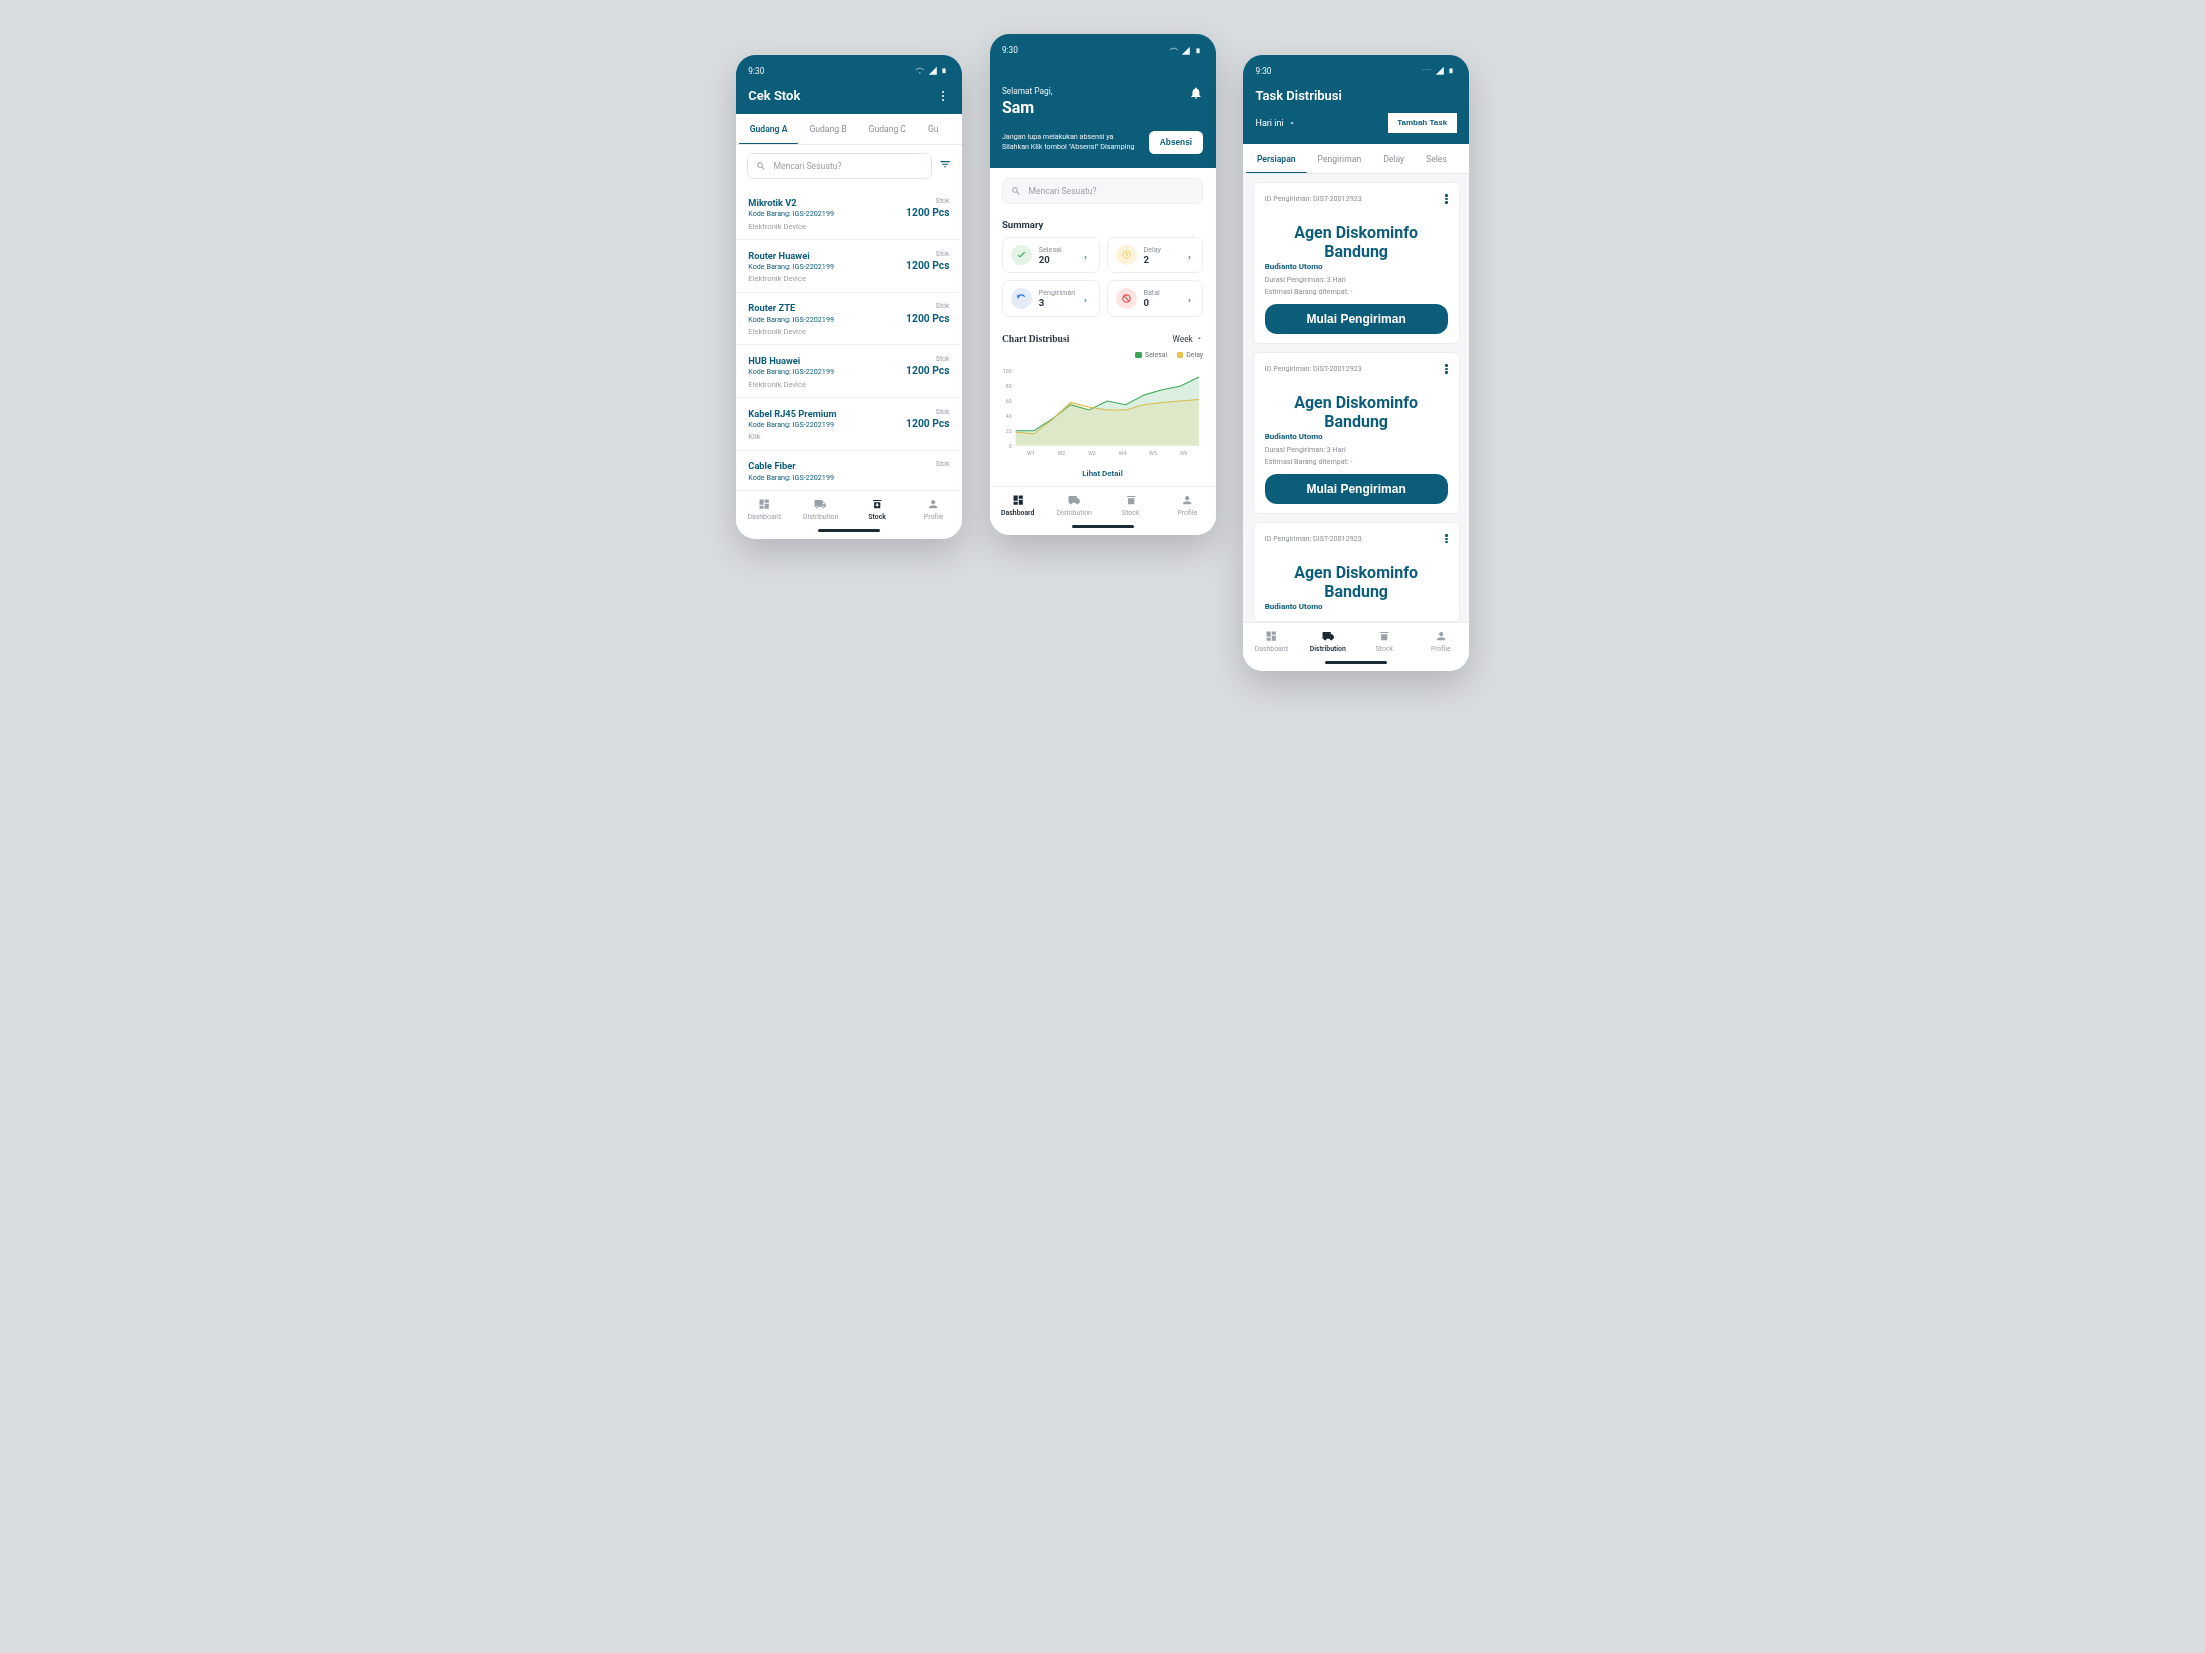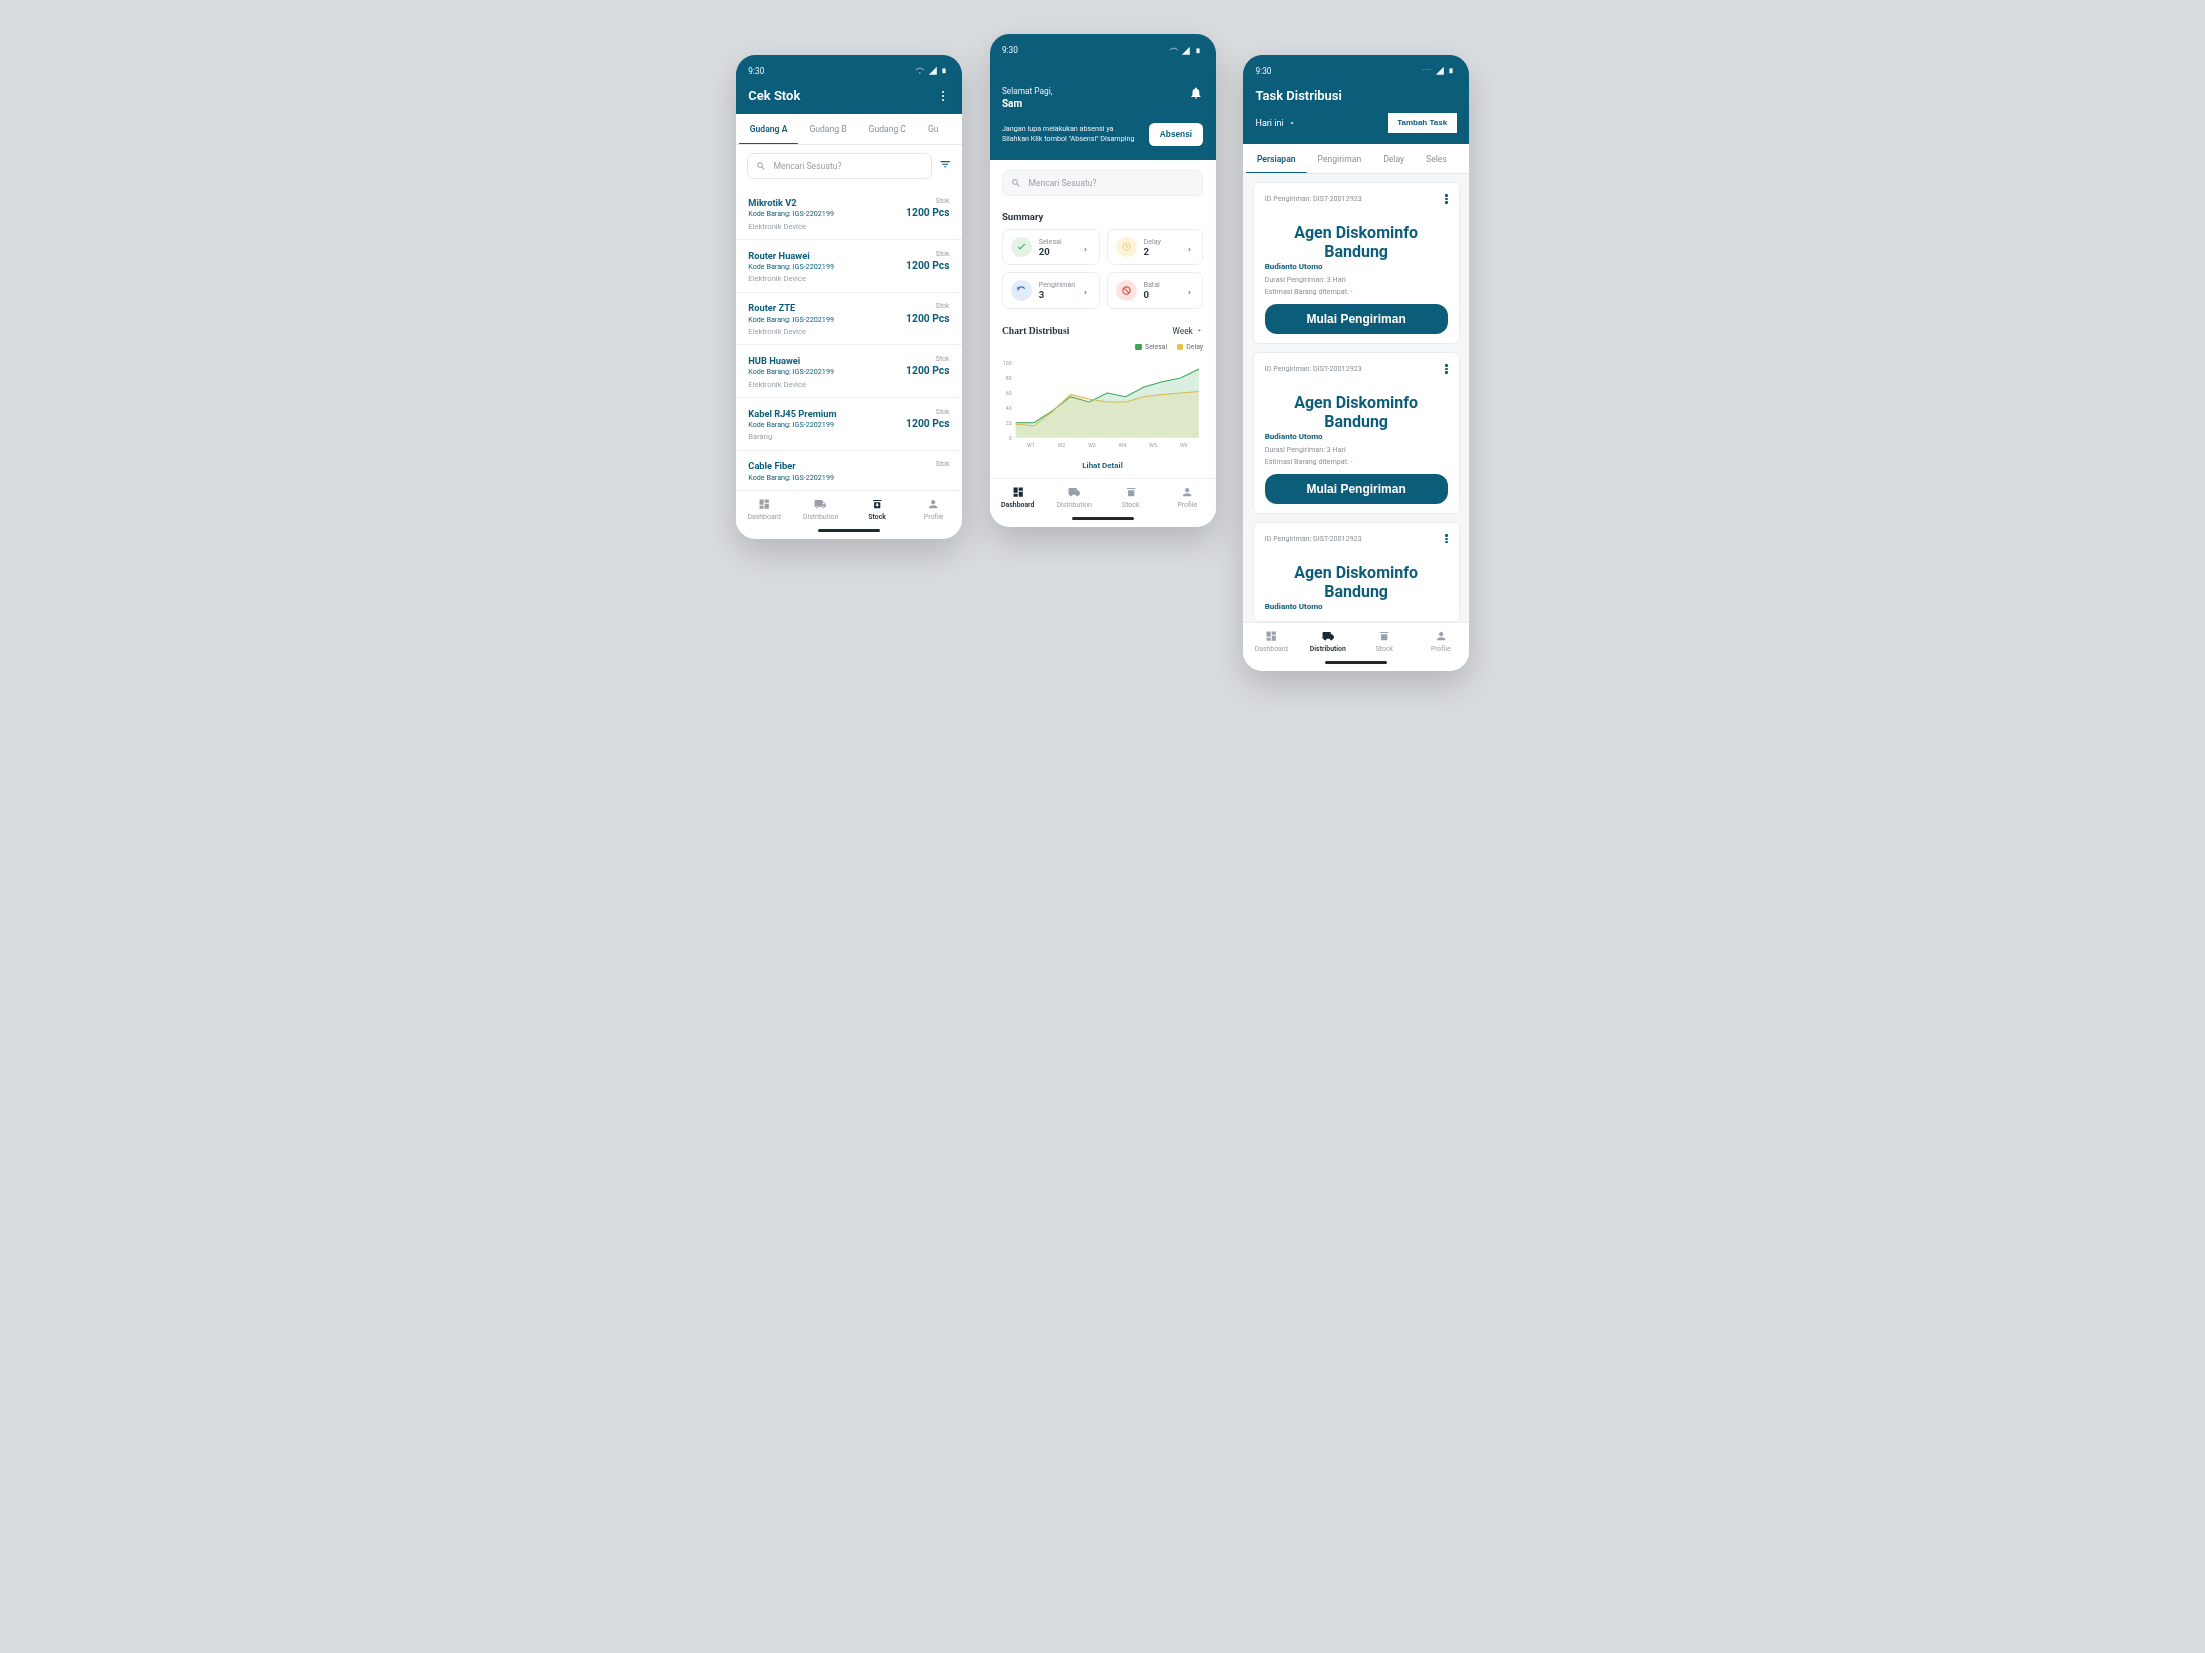--- a/index.html
+++ b/index.html
@@ -41,21 +41,21 @@
   }
   .status-icons { display: flex; gap: 2.8px; align-items: center; }
   .status-icons svg { width: 9.6px; height: 9.6px; fill: #fff; }
 
   .page-title-row { display: flex; justify-content: space-between; align-items: center; gap: 20px; }
   .page-title { font-size: 13px; font-weight: 600; }
   .more-dots { width: 13.8px; height: 13.8px; display: flex; flex-direction: column; align-items: center; justify-content: center; gap: 2.1px; cursor: pointer; }
   .more-dots span { width: 2.1px; height: 2.1px; background: #fff; border-radius: 50%; }
 
   .greeting-small { font-size: 8.3px; opacity: 0.9; margin-bottom: 1.4px; }
-  .greeting-name { font-size: 10px; font-weight: 700; }
+  .greeting-name { font-size: 16px; font-weight: 700; }
   .greeting-row { display: flex; justify-content: space-between; align-items: flex-start; margin-top: 31px; }
   .bell { cursor: pointer; }
   .bell svg { width: 13.8px; height: 13.8px; fill: #fff; }
 
   .reminder-row { display: flex; justify-content: space-between; align-items: center; margin-top: 13.8px; gap: 8.3px; }
   .reminder-text { font-size: 7.2px; line-height: 1.5; opacity: 0.92; }
   .absensi-btn { background: #fff; color: #0c5d7a; border: none; border-radius: 5.5px; padding: 6.9px 11px; font-size: 8.3px; font-weight: 600; cursor: pointer; }
 
   .dropdown-row { display: flex; align-items: center; justify-content: space-between; margin-top: 9.6px; }
   .dropdown { font-size: 9px; display: flex; align-items: center; gap: 4.1px; cursor: pointer; }
@@ -283,21 +283,21 @@
       </div>
       <div class="stock-right">
         <div class="stock-label">Stok</div>
         <div class="stock-qty">1200 Pcs</div>
       </div>
     </div>
     <div class="stock-item">
       <div>
         <div class="stock-name">Kabel RJ45 Premium</div>
         <div class="stock-code">Kode Barang: IGS-2202199</div>
-        <div class="stock-cat">Barang</div>
+        <div class="stock-cat">Klik</div>
       </div>
       <div class="stock-right">
         <div class="stock-label">Stok</div>
         <div class="stock-qty">1200 Pcs</div>
       </div>
     </div>
     <div class="stock-item">
       <div>
         <div class="stock-name">Cable Fiber</div>
         <div class="stock-code">Kode Barang: IGS-2202199</div>

